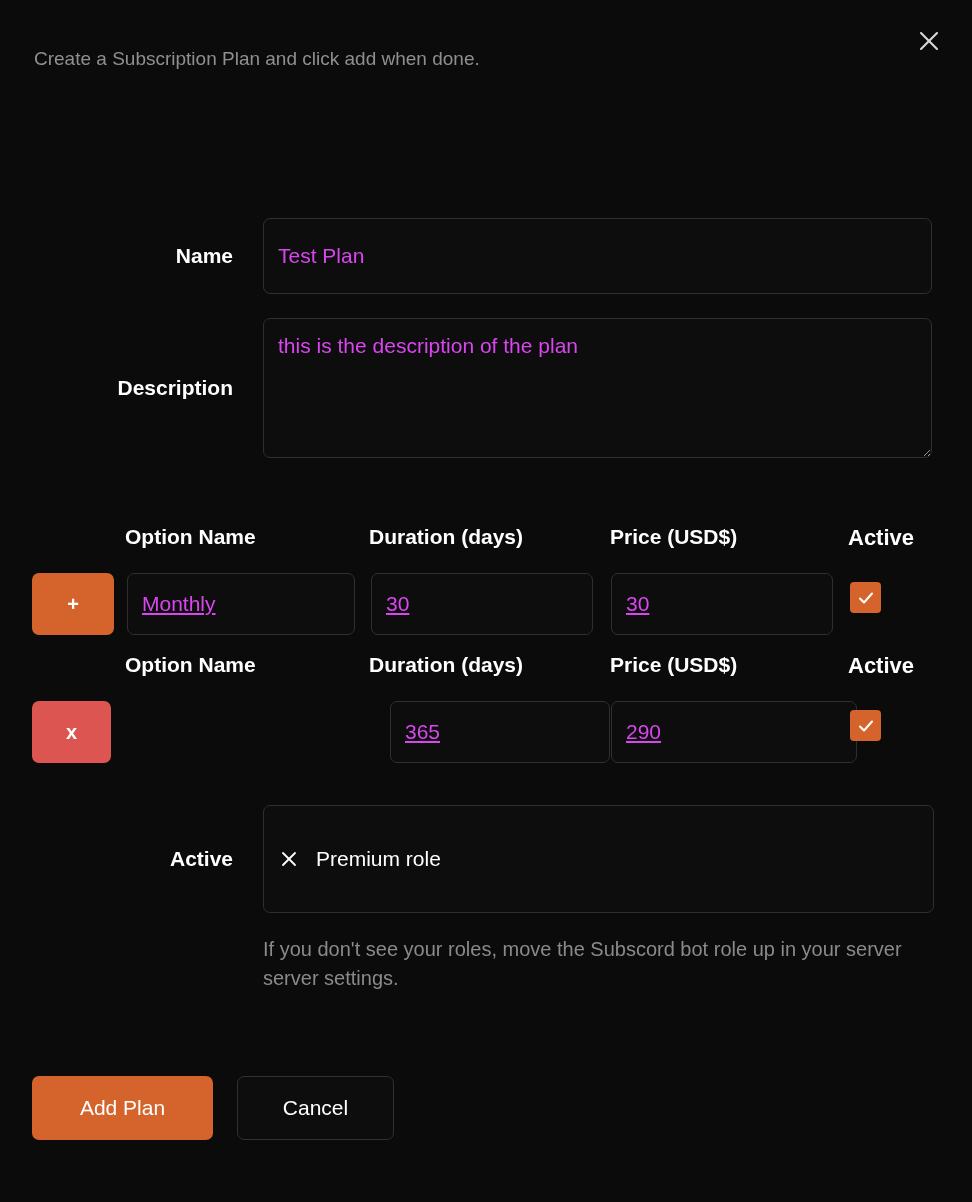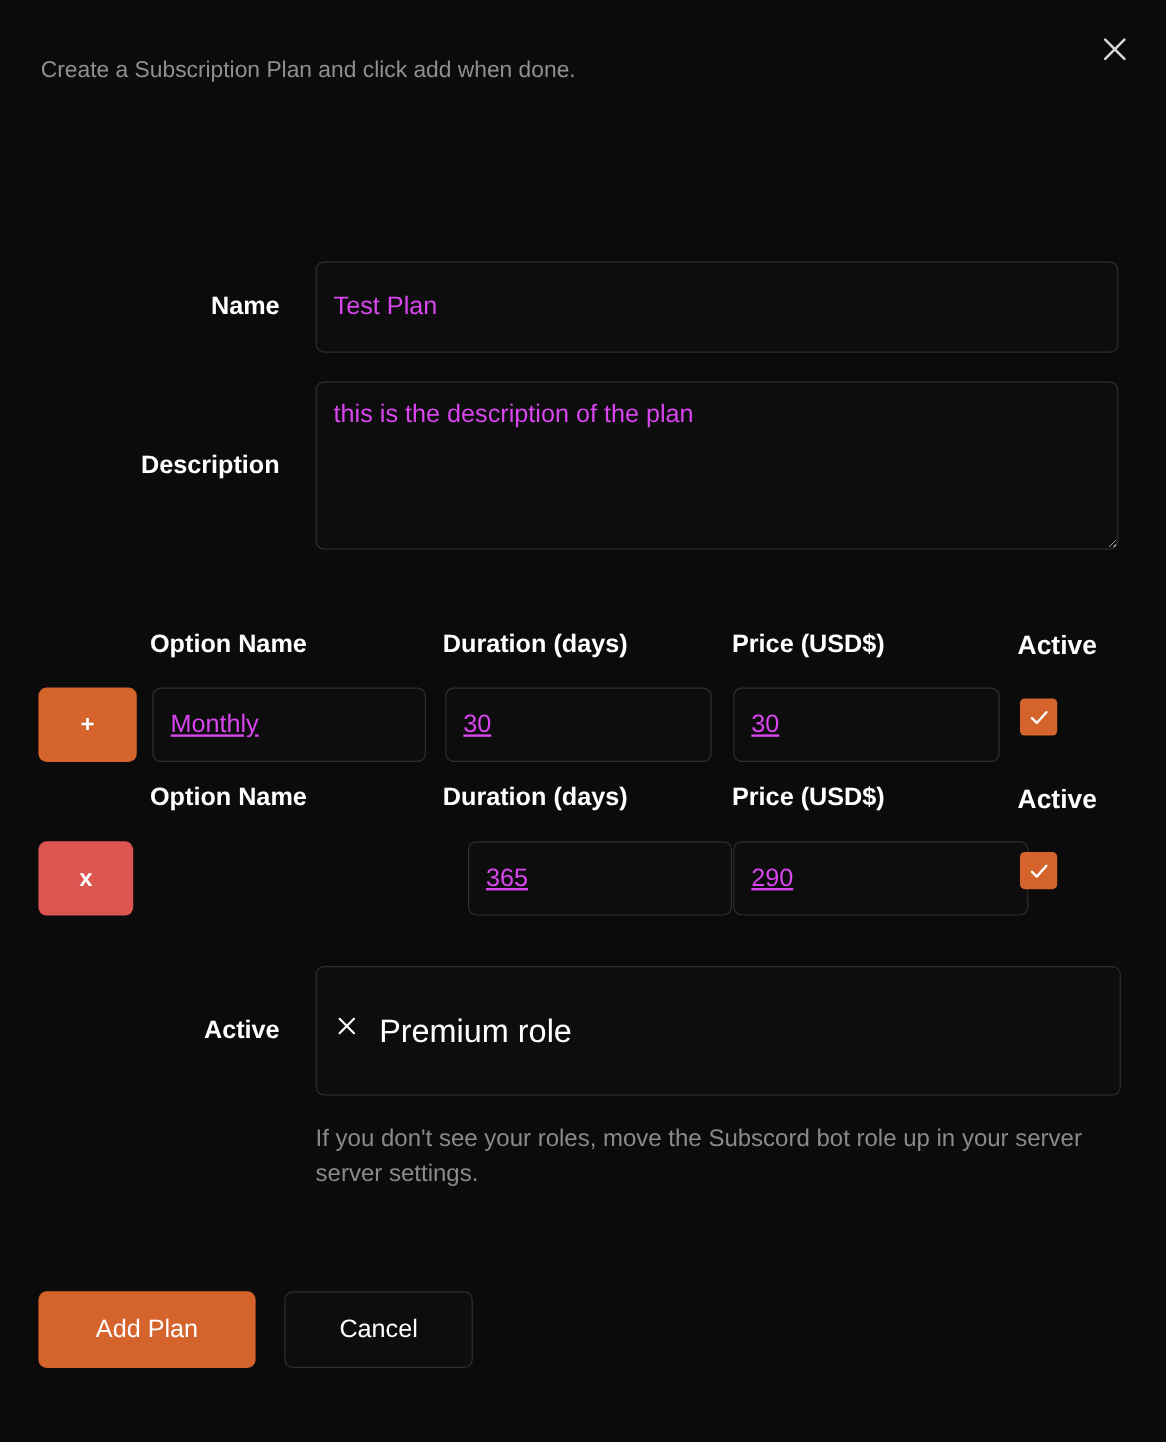--- a/index.html
+++ b/index.html
@@ -204,22 +204,23 @@
     background: #0d0d0d;
     border: 1px solid #2f2f2f;
     border-radius: 7px;
     display: flex;
     align-items: center;
     padding: 0 14px;
     gap: 0;
   }
   .role-tag {
     display: flex;
+    align-items: center;
     gap: 16px;
-    font-size: 27px;
+    font-size: 21px;
     color: #ffffff;
     cursor: default;
   }
   .role-remove {
     display: flex; align-items: center; justify-content: center;
     width: 22px; height: 22px;
     cursor: pointer;
   }
   .role-remove svg { display: block; }
 

